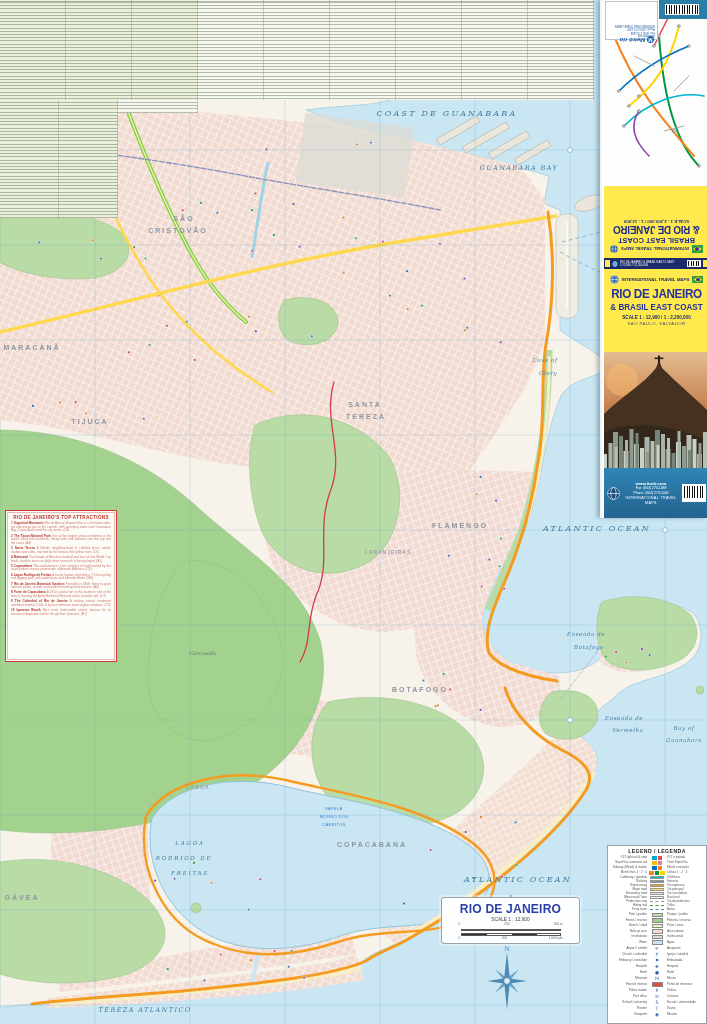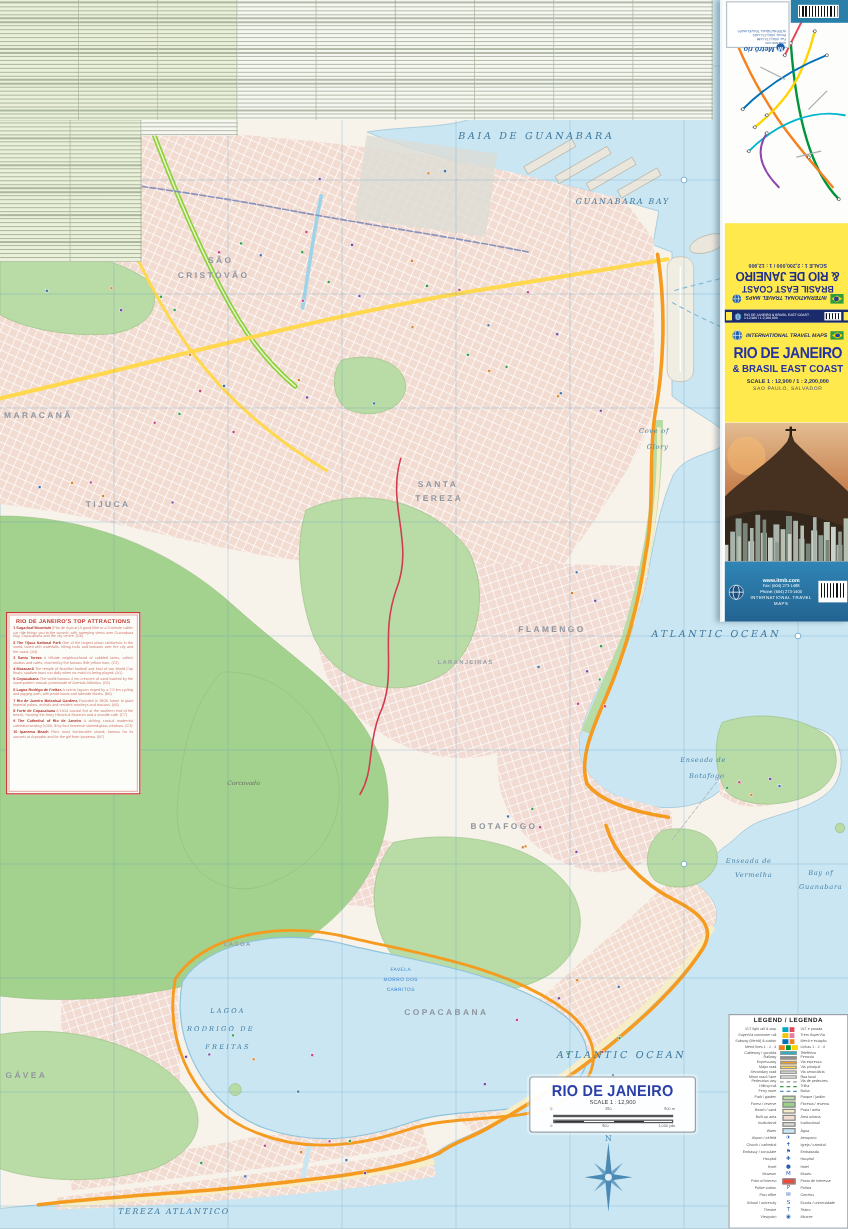--- a/index.html
+++ b/index.html
@@ -305,21 +305,21 @@
       <div class="idx-col" style="left: 330px; top: 0px; width: 66px; height: 100px; background: repeating-linear-gradient(rgba(105, 120, 95, 0.48) 0px, rgba(105, 120, 95, 0.48) 1px, transparent 1px, transparent 3.2px) 0px 2px, rgb(246, 247, 240);"></div>
       <div class="idx-col" style="left: 396px; top: 0px; width: 66px; height: 100px; background: repeating-linear-gradient(rgba(105, 120, 95, 0.48) 0px, rgba(105, 120, 95, 0.48) 1px, transparent 1px, transparent 3.2px) 0px 2px, rgb(246, 247, 240);"></div>
       <div class="idx-col" style="left: 462px; top: 0px; width: 66px; height: 100px; background: repeating-linear-gradient(rgba(105, 120, 95, 0.48) 0px, rgba(105, 120, 95, 0.48) 1px, transparent 1px, transparent 3.2px) 0px 2px, rgb(246, 247, 240);"></div>
       <div class="idx-col" style="left: 528px; top: 0px; width: 66px; height: 100px; background: repeating-linear-gradient(rgba(105, 120, 95, 0.48) 0px, rgba(105, 120, 95, 0.48) 1px, transparent 1px, transparent 3.2px) 0px 2px, rgb(246, 247, 240);"></div>
       <div class="idx-col" style="left: 0px; top: 100px; width: 59px; height: 118px; background: repeating-linear-gradient(rgba(105, 120, 95, 0.48) 0px, rgba(105, 120, 95, 0.48) 1px, transparent 1px, transparent 3.2px) 0px 2px, rgb(234, 240, 218);"></div>
       <div class="idx-col" style="left: 59px; top: 100px; width: 59px; height: 118px; background: repeating-linear-gradient(rgba(105, 120, 95, 0.48) 0px, rgba(105, 120, 95, 0.48) 1px, transparent 1px, transparent 3.2px) 0px 2px, rgb(234, 240, 218);"></div>
       <div class="idx-col" style="left: 118px; top: 100px; width: 80px; height: 13px; background: repeating-linear-gradient(rgba(105, 120, 95, 0.48) 0px, rgba(105, 120, 95, 0.48) 1px, transparent 1px, transparent 3.2px) 0px 2px, rgb(246, 247, 240);"></div>
     </div>
 
   <div id="labels">
-      <span class="lbl waterBig" style="left: 447px; top: 113px;">BAIA DE GUANABARA</span>
+      <span class="lbl waterBig" style="left: 447px; top: 113px;">COAST DE GUANABARA</span>
       <span class="lbl water" style="left: 512px; top: 168px;">GUANABARA BAY</span>
       <span class="lbl waterSm" style="left: 545px; top: 360px;">Cove of</span>
       <span class="lbl waterSm" style="left: 548px; top: 373px;">Glory</span>
       <span class="lbl waterSm" style="left: 665px; top: 478px;">Bay of</span>
       <span class="lbl waterSm" style="left: 663px; top: 490px;">Guanabara</span>
       <span class="lbl waterBig" style="left: 597px; top: 528px;">ATLANTIC OCEAN</span>
       <span class="lbl waterSm" style="left: 586px; top: 634px;">Enseada de</span>
       <span class="lbl waterSm" style="left: 589px; top: 647px;">Botafogo</span>
       <span class="lbl waterSm" style="left: 624px; top: 718px;">Enseada de</span>
       <span class="lbl waterSm" style="left: 628px; top: 730px;">Vermelha</span>

